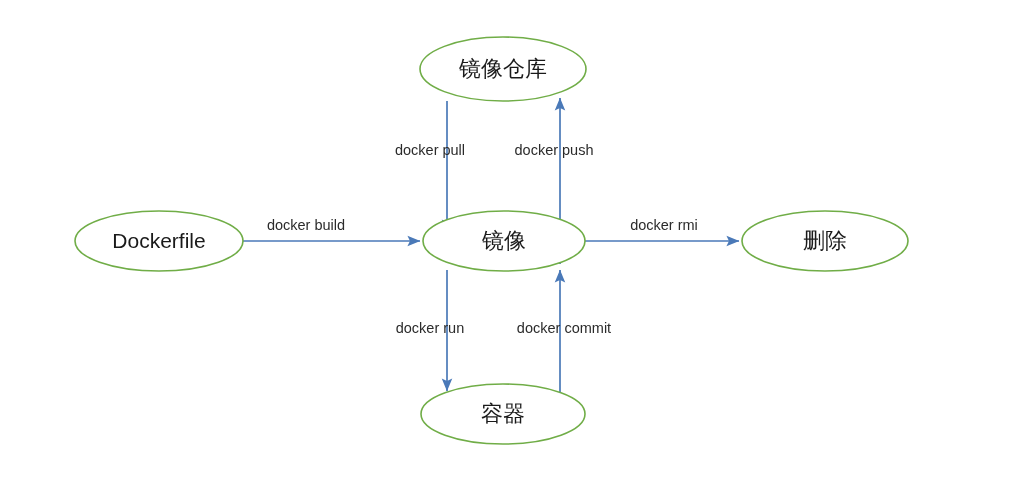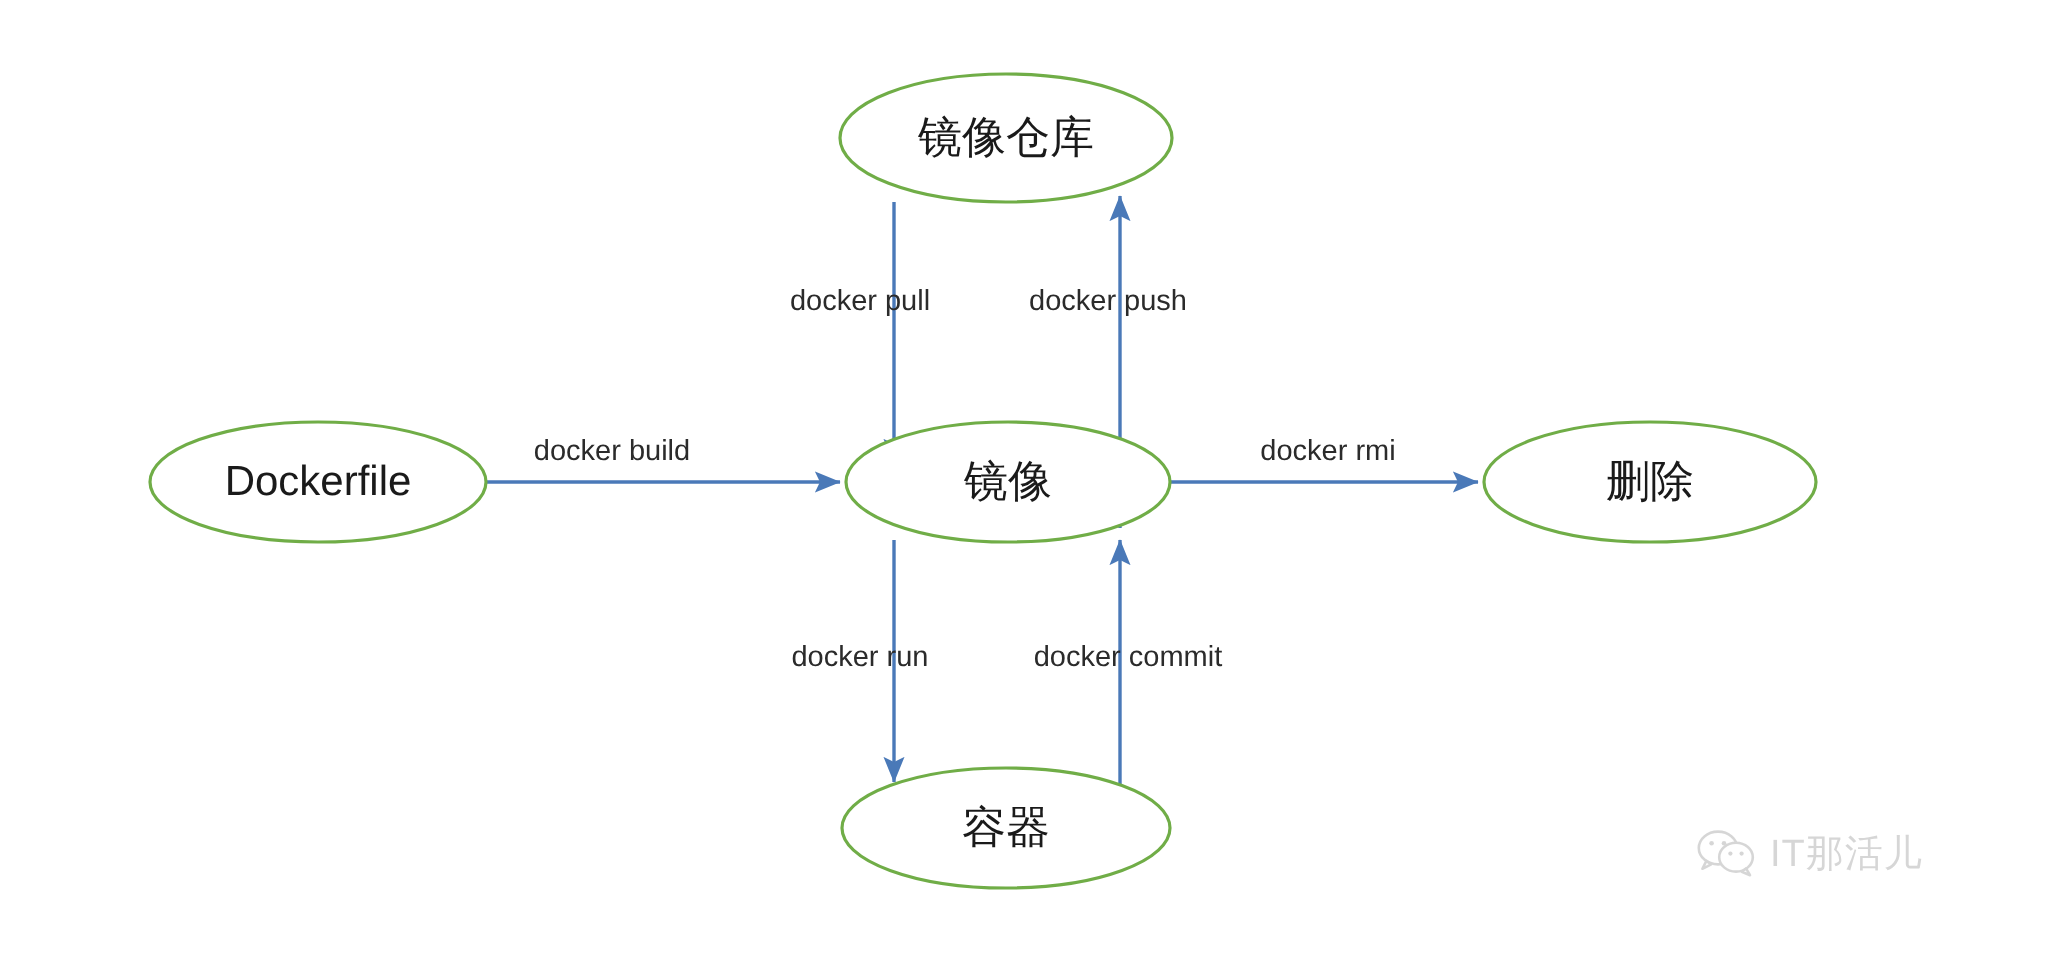--- a/index.html
+++ b/index.html
@@ -132,27 +132,14 @@
       <ellipse class="node-ellipse" cx="825" cy="241" rx="83" ry="30"></ellipse>
       <text class="node-label cjk" x="825" y="242">删除</text>
     </g>
 
     <g>
       <ellipse class="node-ellipse" cx="503" cy="414" rx="82" ry="30"></ellipse>
       <text class="node-label cjk" x="503" y="415">容器</text>
     </g>
   </svg>
 
-  <div id="watermark">
-    <svg width="30" height="26" viewBox="0 0 30 26">
-      <ellipse cx="11" cy="10" rx="9.6" ry="8.2" fill="none" stroke="#8a8a8a" stroke-width="1.3"></ellipse>
-      <path d="M5.2,16.4 L3.2,20.4 L7.6,18.2 Z" fill="none" stroke="#8a8a8a" stroke-width="1.3" stroke-linejoin="round"></path>
-      <circle cx="7.8" cy="7.6" r="1.15" fill="#8a8a8a"></circle>
-      <circle cx="14.0" cy="7.6" r="1.15" fill="#8a8a8a"></circle>
-      <ellipse cx="20" cy="14.6" rx="8.4" ry="7.2" fill="#ffffff" stroke="#8a8a8a" stroke-width="1.3"></ellipse>
-      <path d="M25.0,20.2 L27.0,23.6 L22.9,21.9 Z" fill="#ffffff" stroke="#8a8a8a" stroke-width="1.3" stroke-linejoin="round"></path>
-      <circle cx="17.2" cy="12.8" r="1.05" fill="#8a8a8a"></circle>
-      <circle cx="22.8" cy="12.8" r="1.05" fill="#8a8a8a"></circle>
-    </svg>
-    <span class="wm-text">IT那活儿</span>
-  </div>
 
 </div>
 
 </body></html>

